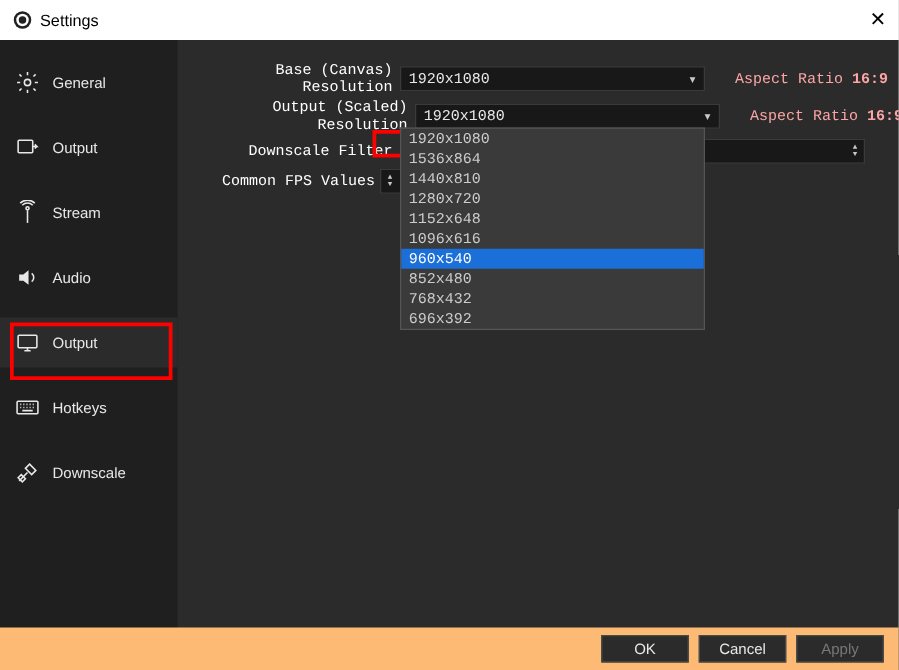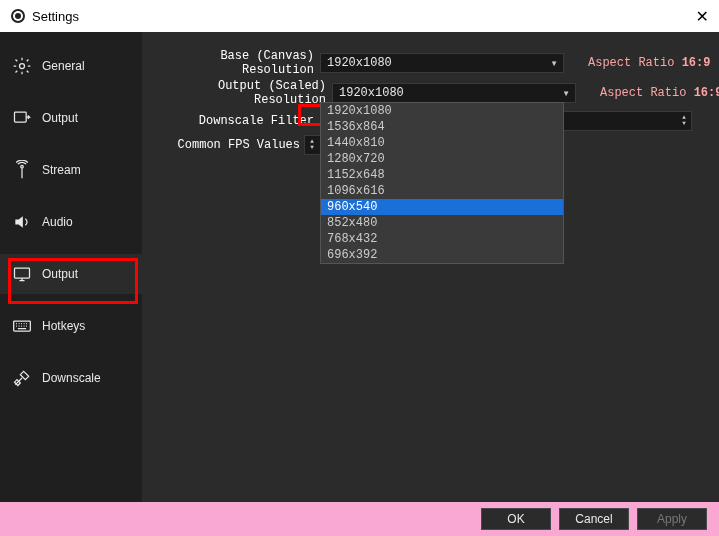--- a/index.html
+++ b/index.html
@@ -37,21 +37,21 @@
 .combo .arrow { width: 18px; text-align: center; color: #c8c8c8; }
 .combo .spin { display: flex; flex-direction: column; font-size: 6px; line-height: 6px; width: 14px; align-items: center; color: #c8c8c8; }
 
 .aspect { color: #fca5a5; margin-left: 24px; white-space: nowrap; }
 .aspect .ratio { font-weight: bold; }
 
 .dropdown { position: absolute; background: #3a3a3a; border: 1px solid #555; color: #ccc; z-index: 50; }
 .dropdown .opt { padding: 1px 6px; cursor: pointer; font-family: "Courier New", monospace; font-size: 12px; }
 .dropdown .opt.sel { background: #1a6fd8; color: #fff; }
 
-.footer { position: absolute; bottom: 0; left: 0; right: 0; height: 34px; background: #f9a8d4; display: flex; justify-content: flex-end; align-items: center; padding-right: 12px; gap: 8px; }
+.footer { position: absolute; bottom: 0; left: 0; right: 0; height: 34px; background: #fdba74; display: flex; justify-content: flex-end; align-items: center; padding-right: 12px; gap: 8px; }
 .btn { width: 70px; height: 22px; background: #2b2b2b; border: 1px solid #4a4a4a; color: #e8e8e8; font-size: 12px; cursor: pointer; display: flex; align-items: center; justify-content: center; }
 .btn.disabled { color: #777; cursor: default; }
 </style>
 </head>
 <body>
 
 <div class="window">
   <div class="titlebar">
     <span class="obs-icon">
       <svg viewBox="0 0 16 16">

